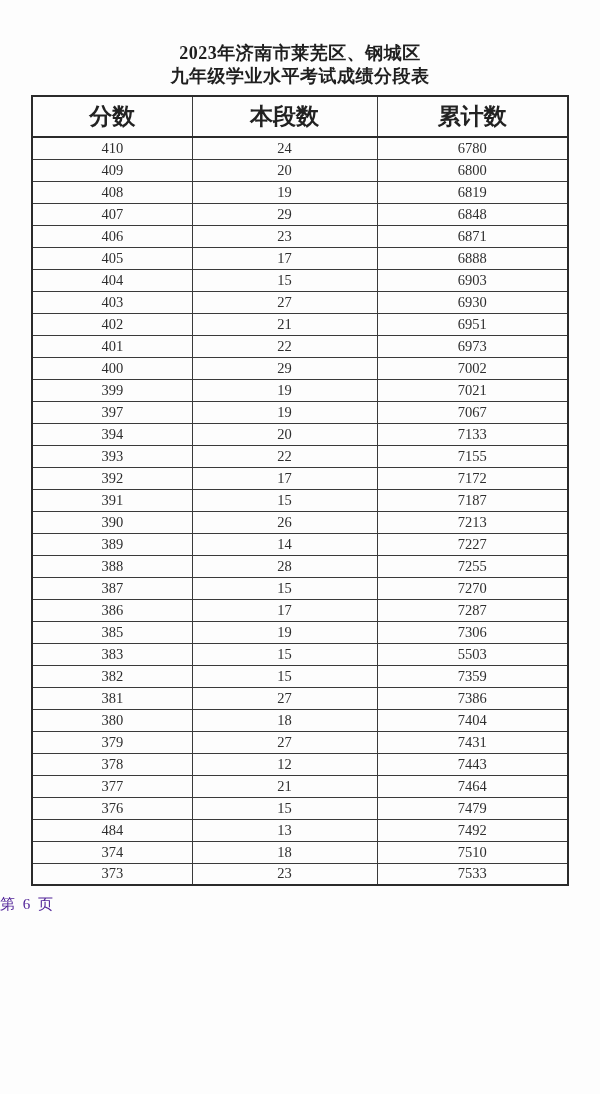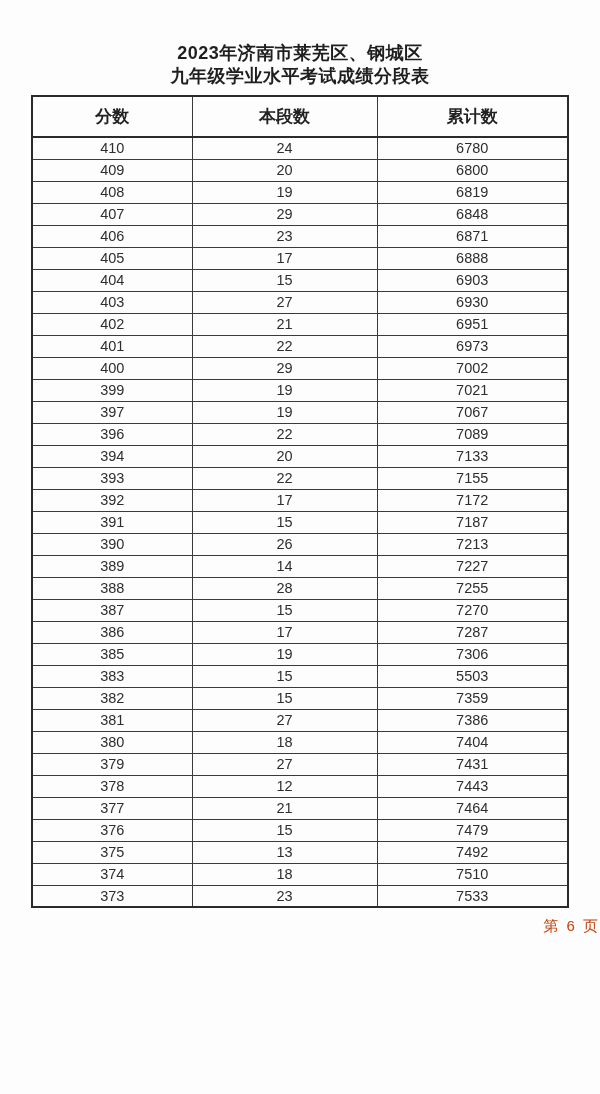--- a/index.html
+++ b/index.html
@@ -7,21 +7,21 @@
     margin: 0;
     padding: 0;
     background: #ffffff;
   }
   .page {
     position: relative;
     width: 600px;
     height: 1094px;
     background: #fdfdfd;
     color: #262626;
-    font-family: Liberation Sans, sans-serif;
+    font-family: Liberation Serif, serif;
     overflow: hidden;
   }
   .titles {
     padding-top: 42px;
     text-align: center;
   }
   .title-line {
     font-size: 18px;
     line-height: 23px;
     font-weight: 600;
@@ -40,39 +40,38 @@
     text-align: center;
     vertical-align: middle;
     padding: 0;
     overflow: hidden;
     white-space: nowrap;
   }
   .score-table thead tr {
     height: 41px;
   }
   .score-table th {
-    font-size: 17px;
+    font-size: 23px;
     font-weight: 700;
     color: #222222;
     border-bottom: 2px solid #2b2b2b;
   }
   .score-table tbody tr {
     height: 22px;
   }
   .score-table td {
     font-size: 14.5px;
     color: #2e2e2e;
   }
   .footer {
     margin-top: 9px;
-    text-align: right;
+    text-align: left;
     font-size: 15px;
-    color: #c2410c;
+    color: #4c1d95;
     letter-spacing: 2px;
-    margin-left: 44px;
   }
 </style>
 </head>
 <body>
 
 <div class="page">
 
   <div class="titles">
     <div class="title-line">2023年济南市莱芜区、钢城区</div>
     <div class="title-line">九年级学业水平考试成绩分段表</div>
@@ -151,25 +150,20 @@
           <td>399</td>
           <td>19</td>
           <td>7021</td>
         </tr>
         <tr>
           <td>397</td>
           <td>19</td>
           <td>7067</td>
         </tr>
         <tr>
-          <td>396</td>
-          <td>22</td>
-          <td>7089</td>
-        </tr>
-        <tr>
           <td>394</td>
           <td>20</td>
           <td>7133</td>
         </tr>
         <tr>
           <td>393</td>
           <td>22</td>
           <td>7155</td>
         </tr>
         <tr>
@@ -246,21 +240,21 @@
           <td>377</td>
           <td>21</td>
           <td>7464</td>
         </tr>
         <tr>
           <td>376</td>
           <td>15</td>
           <td>7479</td>
         </tr>
         <tr>
-          <td>375</td>
+          <td>484</td>
           <td>13</td>
           <td>7492</td>
         </tr>
         <tr>
           <td>374</td>
           <td>18</td>
           <td>7510</td>
         </tr>
         <tr>
           <td>373</td>

